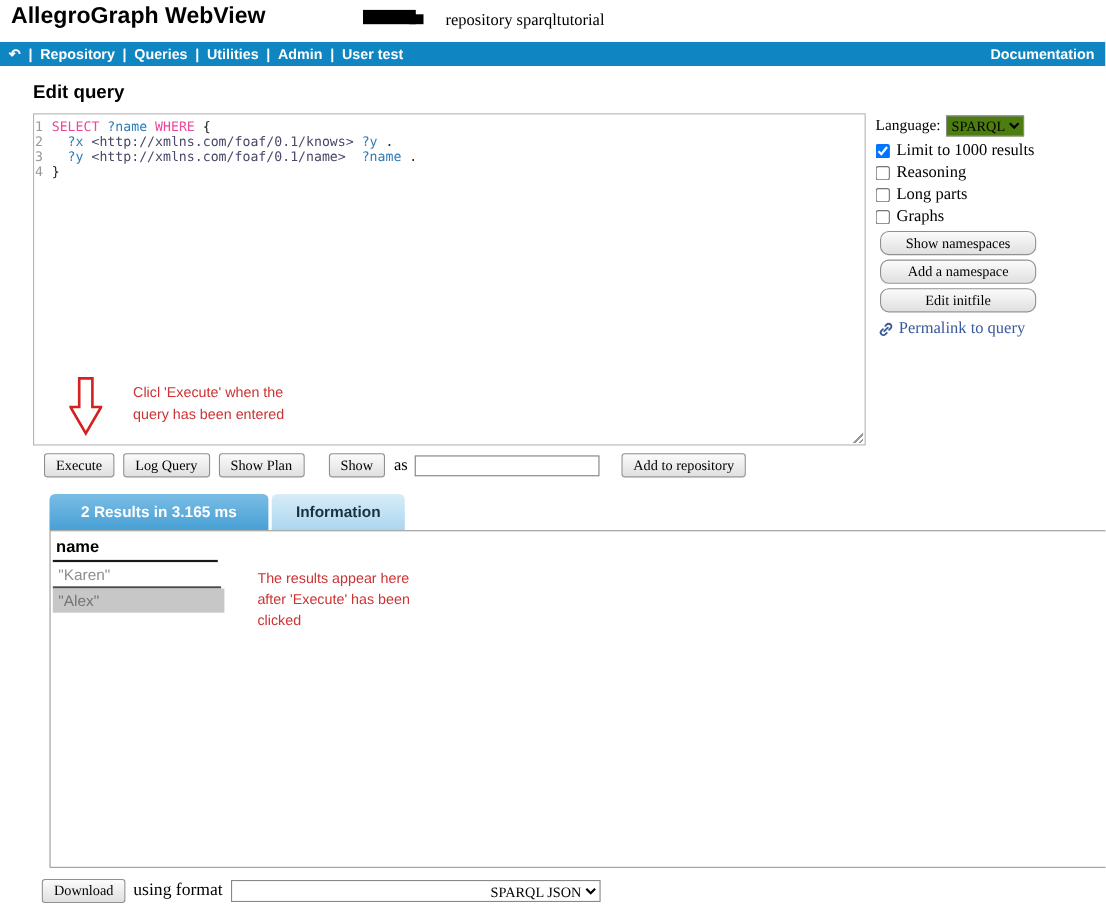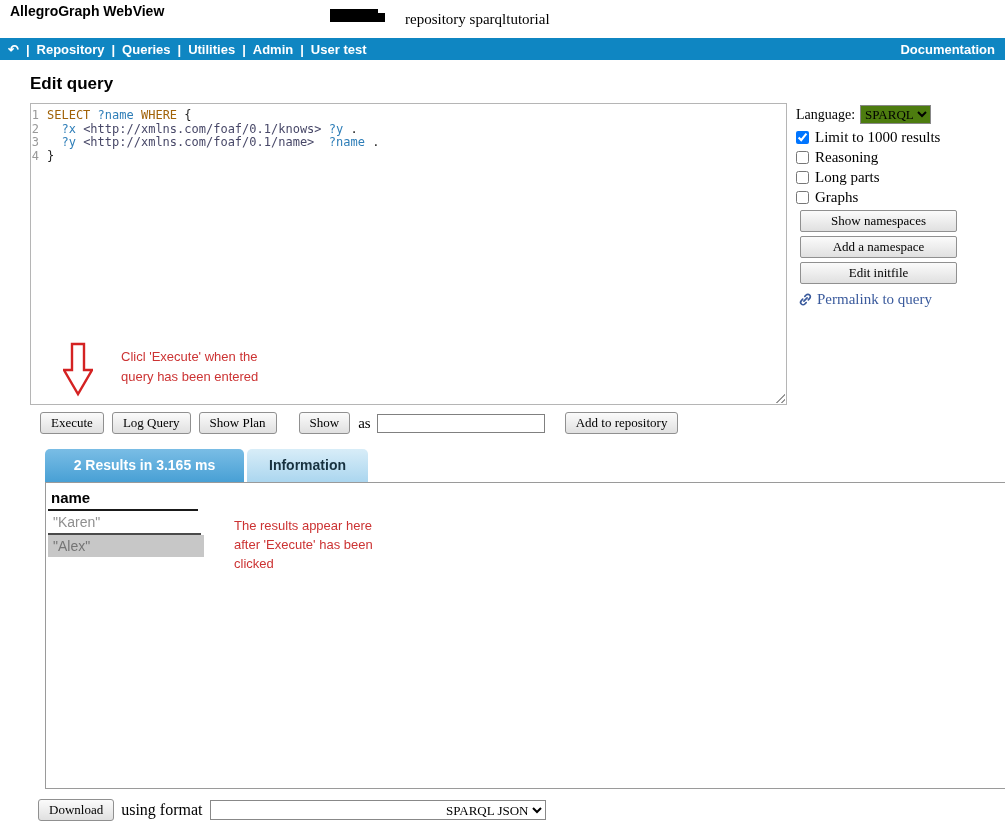--- a/index.html
+++ b/index.html
@@ -4,21 +4,21 @@
 <style>
   * { box-sizing: border-box; }
   body {
     margin: 0; width: 1005px; height: 825px; background: #fff;
     font-family: "Liberation Serif", serif; color: #000;
     overflow: hidden; position: relative;
   }
   
   header { position: relative; height: 38px; background: #fff; }
   .app-title { position: absolute; left: 10px; top: 3px; margin: 0;
-    font-family: "Liberation Sans", sans-serif; font-weight: bold; font-size: 14px; }
+    font-family: "Liberation Sans", sans-serif; font-weight: bold; font-size: 21px; }
   .redact-1 { position: absolute; left: 330px; top: 9px; width: 48px; height: 13px; background: #000; }
   .redact-2 { position: absolute; left: 372px; top: 13px; width: 13px; height: 9px; background: #000; }
   .repo-label { position: absolute; left: 405px; top: 11px; font-size: 15px; }
   
   nav { height: 22px; background: var(--nav-blue, #0f86c2); color: #fff;
     font-family: "Liberation Sans", sans-serif; font-weight: bold; font-size: 13px;
     display: flex; justify-content: space-between; align-items: center; padding: 0 8px; }
   .nav-left { display: flex; align-items: center; gap: 7px; }
   .nav-item { cursor: pointer; }
   .nav-sep { font-weight: bold; }
@@ -28,42 +28,42 @@
   .page-title { margin: 14px 0 9px 0; font-family: "Liberation Sans", sans-serif;
     font-size: 17px; font-weight: bold; }
   .editor-row { display: flex; }
   .editor-box { position: relative; width: 757px; height: 302px;
     border: 1px solid #b5b5b5; background: #fff; padding-top: 5px;
     font-family: "DejaVu Sans Mono", "Liberation Mono", monospace;
     font-size: 12px; line-height: 13.5px; cursor: text; }
   .code-line { display: flex; }
   .gutter { flex: none; width: 16px; text-align: right; padding-right: 8px; color: #999; }
   .code { white-space: pre; }
-  .tk-kw  { color: #a16207; }
+  .tk-kw  { color: #ec4899; }
   .tk-var { color: #2e7eb8; }
   .tk-uri { color: #484868; }
   .tk-pl  { color: #222; }
   .arrow-svg { position: absolute; left: 32px; top: 238px; width: 30px; height: 55px; }
   .editor-note { position: absolute; left: 90px; top: 243px;
     color: var(--ann-red, #cc3333); font-family: "Liberation Sans", sans-serif;
     font-size: 13px; line-height: 20px; }
   .resize-handle { position: absolute; right: 1px; bottom: 1px; width: 11px; height: 11px;
     background: repeating-linear-gradient(-45deg, transparent 0 2px, #999 2px 3.5px);
     clip-path: polygon(100% 0, 100% 100%, 0 100%); cursor: nwse-resize; }
   
   .sidebar { margin-left: 9px; width: 208px; font-size: 15px; }
   .lang-row { display: flex; align-items: center; gap: 5px; margin: 2px 0 5px 0; font-size: 14px; }
   .lang-row select { font-family: "Liberation Serif", serif; font-size: 13px;
     border: 1px solid #888; background: #4d7c0f; }
   .cb-row { display: flex; align-items: center; gap: 6px; margin: 3px 0; cursor: default; }
   .cb-row input { margin: 0; width: 13px; height: 13px; }
-  .side-btn { display: block; width: 157px; margin: 4px 0 4px 4px; padding: 2px 0;
+  .side-btn { display: block; width: 142px; margin: 4px 0 4px 4px; padding: 2px 0;
     font-family: "Liberation Serif", serif; font-size: 13px;
     background: linear-gradient(#fbfbfb, #e0e0e0); border: 1px solid #909090;
-    border-radius: 2px; cursor: pointer; }
+    border-radius: 8px; cursor: pointer; }
   .permalink { display: flex; align-items: center; gap: 4px; margin: 7px 0 0 2px;
     color: var(--link-blue, #3a5a9c); cursor: pointer; font-size: 15px; }
   
   .toolbar { display: flex; align-items: center; gap: 8px; margin: 7px 0 0 10px; font-size: 15px; }
   button.std { font-family: "Liberation Serif", serif; font-size: 13px; padding: 2px 10px;
     background: linear-gradient(#fbfbfb, #e0e0e0); border: 1px solid #909090;
     border-radius: 3px; cursor: pointer; }
   .ml20 { margin-left: 14px; }
   .ml16 { margin-left: 12px; }
   .save-name { width: 168px; height: 19px; border: 1px solid #808080; margin-left: -2px; }

